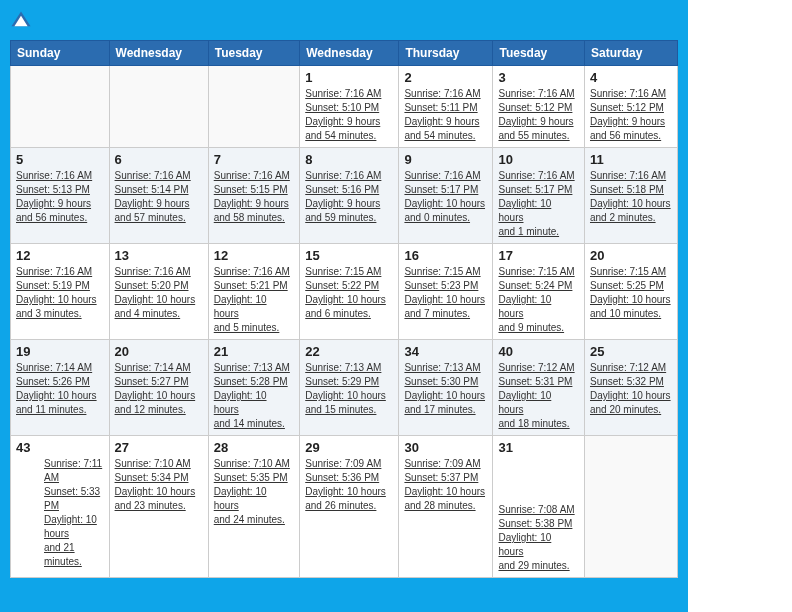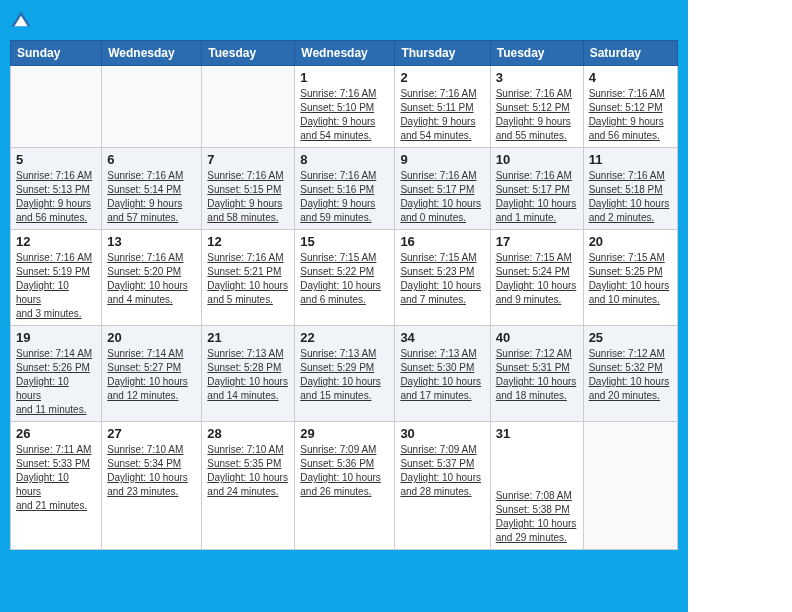--- a/index.html
+++ b/index.html
@@ -305,22 +305,22 @@
           <td>
             <div class="day-number">25</div>
             <div class="day-info" style="white-space: pre-line;">Sunrise: 7:12 AM
 Sunset: 5:32 PM
 Daylight: 10 hours
 and 20 minutes.</div>
           </td>
         </tr>
         <tr>
           <td>
-            <div class="day-number">26</div>
-            <div class="day-info" style="white-space: pre-line;">Sunrise: 7:11 AM
+            <div class="day-number">43</div>
+            <div class="day-info" style="white-space: pre-line; margin-left: 28px;">Sunrise: 7:11 AM
 Sunset: 5:33 PM
 Daylight: 10 hours
 and 21 minutes.</div>
           </td>
           <td>
             <div class="day-number">27</div>
             <div class="day-info" style="white-space: pre-line;">Sunrise: 7:10 AM
 Sunset: 5:34 PM
 Daylight: 10 hours
 and 23 minutes.</div>

